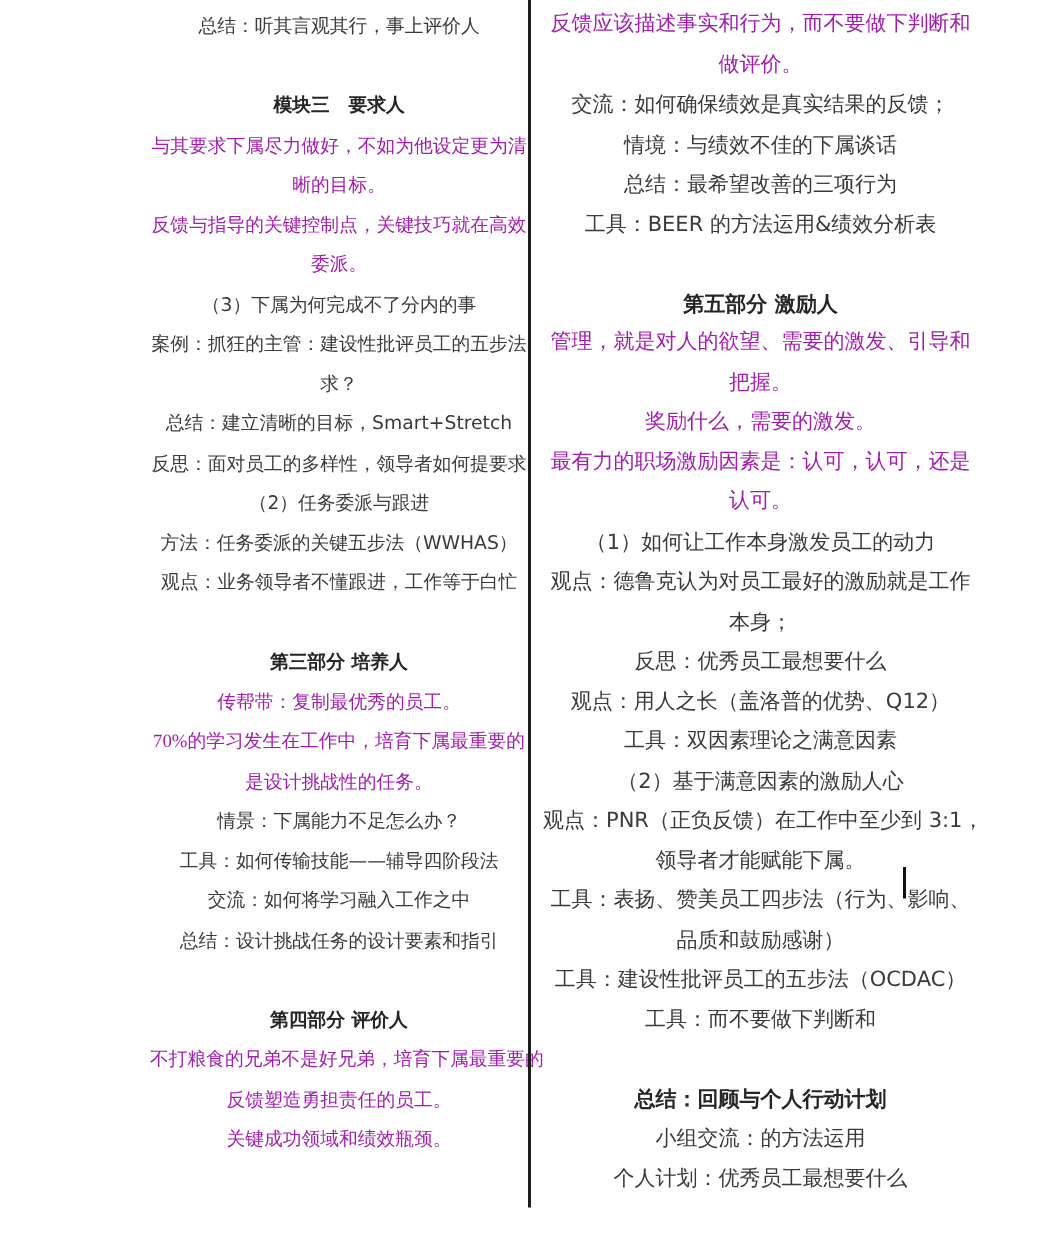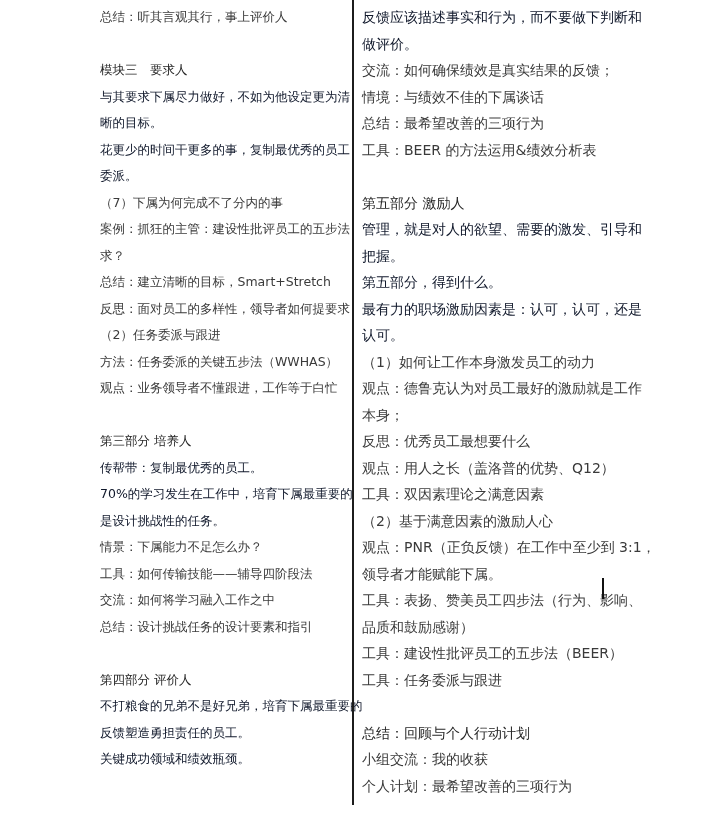--- a/index.html
+++ b/index.html
@@ -21,63 +21,64 @@
     position: absolute;
     left: 352px;
     top: 0;
     width: 2px;
     height: 805px;
     background: #1c1c1c;
   }
   .col {
     position: absolute;
     top: 4px;
+    text-align: center;
   }
   .col-left {
     left: 100px;
     width: 252px;
     font-size: 12.5px;
   }
   .col-right {
     left: 362px;
     width: 290px;
     font-size: 14px;
   }
   .doc-line {
     height: 26.5px;
     line-height: 26.5px;
     white-space: nowrap;
     color: #3a3a3a;
     overflow: visible;
   }
-  .doc-line.orange { color: #0f172a; }
-  .doc-line.bold   { font-weight: normal; color: #262626; }
+  .doc-line.orange { color: #a21caf; font-family: Liberation Serif, serif; }
+  .doc-line.bold   { font-weight: bold; color: #262626; }
   .doc-line.blank  { }
   .text-cursor {
     position: absolute;
     left: 602px;
     top: 578px;
     width: 2px;
     height: 21px;
     background: #111111;
   }
 </style>
 </head>
 <body>
 
 <div class="page">
   <div class="col col-left" id="col-left">
       <div class="doc-line">总结：听其言观其行，事上评价人</div>
       <div class="doc-line blank"></div>
       <div class="doc-line bold">模块三　要求人</div>
       <div class="doc-line orange">与其要求下属尽力做好，不如为他设定更为清</div>
       <div class="doc-line orange">晰的目标。</div>
-      <div class="doc-line orange">花更少的时间干更多的事，复制最优秀的员工</div>
+      <div class="doc-line orange">反馈与指导的关键控制点，关键技巧就在高效</div>
       <div class="doc-line orange">委派。</div>
-      <div class="doc-line">（7）下属为何完成不了分内的事</div>
+      <div class="doc-line">（3）下属为何完成不了分内的事</div>
       <div class="doc-line">案例：抓狂的主管：建设性批评员工的五步法</div>
       <div class="doc-line">求？</div>
       <div class="doc-line">总结：建立清晰的目标，Smart+Stretch</div>
       <div class="doc-line">反思：面对员工的多样性，领导者如何提要求</div>
       <div class="doc-line">（2）任务委派与跟进</div>
       <div class="doc-line">方法：任务委派的关键五步法（WWHAS）</div>
       <div class="doc-line">观点：业务领导者不懂跟进，工作等于白忙</div>
       <div class="doc-line blank"></div>
       <div class="doc-line bold">第三部分 培养人</div>
       <div class="doc-line orange">传帮带：复制最优秀的员工。</div>
@@ -98,35 +99,35 @@
       <div class="doc-line orange">反馈应该描述事实和行为，而不要做下判断和</div>
       <div class="doc-line orange">做评价。</div>
       <div class="doc-line">交流：如何确保绩效是真实结果的反馈；</div>
       <div class="doc-line">情境：与绩效不佳的下属谈话</div>
       <div class="doc-line">总结：最希望改善的三项行为</div>
       <div class="doc-line">工具：BEER 的方法运用&amp;绩效分析表</div>
       <div class="doc-line blank"></div>
       <div class="doc-line bold">第五部分 激励人</div>
       <div class="doc-line orange">管理，就是对人的欲望、需要的激发、引导和</div>
       <div class="doc-line orange">把握。</div>
-      <div class="doc-line orange">第五部分，得到什么。</div>
+      <div class="doc-line orange">奖励什么，需要的激发。</div>
       <div class="doc-line orange">最有力的职场激励因素是：认可，认可，还是</div>
       <div class="doc-line orange">认可。</div>
       <div class="doc-line">（1）如何让工作本身激发员工的动力</div>
       <div class="doc-line">观点：德鲁克认为对员工最好的激励就是工作</div>
       <div class="doc-line">本身；</div>
       <div class="doc-line">反思：优秀员工最想要什么</div>
       <div class="doc-line">观点：用人之长（盖洛普的优势、Q12）</div>
       <div class="doc-line">工具：双因素理论之满意因素</div>
       <div class="doc-line">（2）基于满意因素的激励人心</div>
       <div class="doc-line">观点：PNR（正负反馈）在工作中至少到 3:1，</div>
       <div class="doc-line">领导者才能赋能下属。</div>
       <div class="doc-line">工具：表扬、赞美员工四步法（行为、影响、</div>
       <div class="doc-line">品质和鼓励感谢）</div>
-      <div class="doc-line">工具：建设性批评员工的五步法（BEER）</div>
-      <div class="doc-line">工具：任务委派与跟进</div>
+      <div class="doc-line">工具：建设性批评员工的五步法（OCDAC）</div>
+      <div class="doc-line">工具：而不要做下判断和</div>
       <div class="doc-line blank"></div>
       <div class="doc-line bold">总结：回顾与个人行动计划</div>
-      <div class="doc-line">小组交流：我的收获</div>
-      <div class="doc-line">个人计划：最希望改善的三项行为</div>
+      <div class="doc-line">小组交流：的方法运用</div>
+      <div class="doc-line">个人计划：优秀员工最想要什么</div>
     </div>
   <div class="text-cursor" id="text-cursor" style="display: block;"></div>
 </div>
 
 </body></html>

